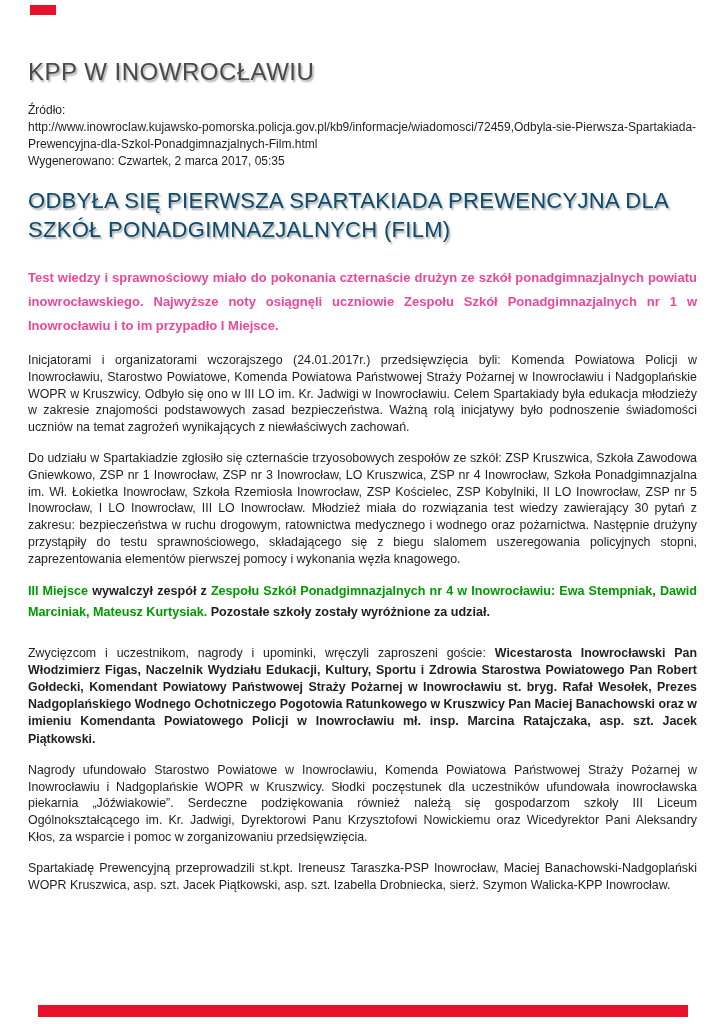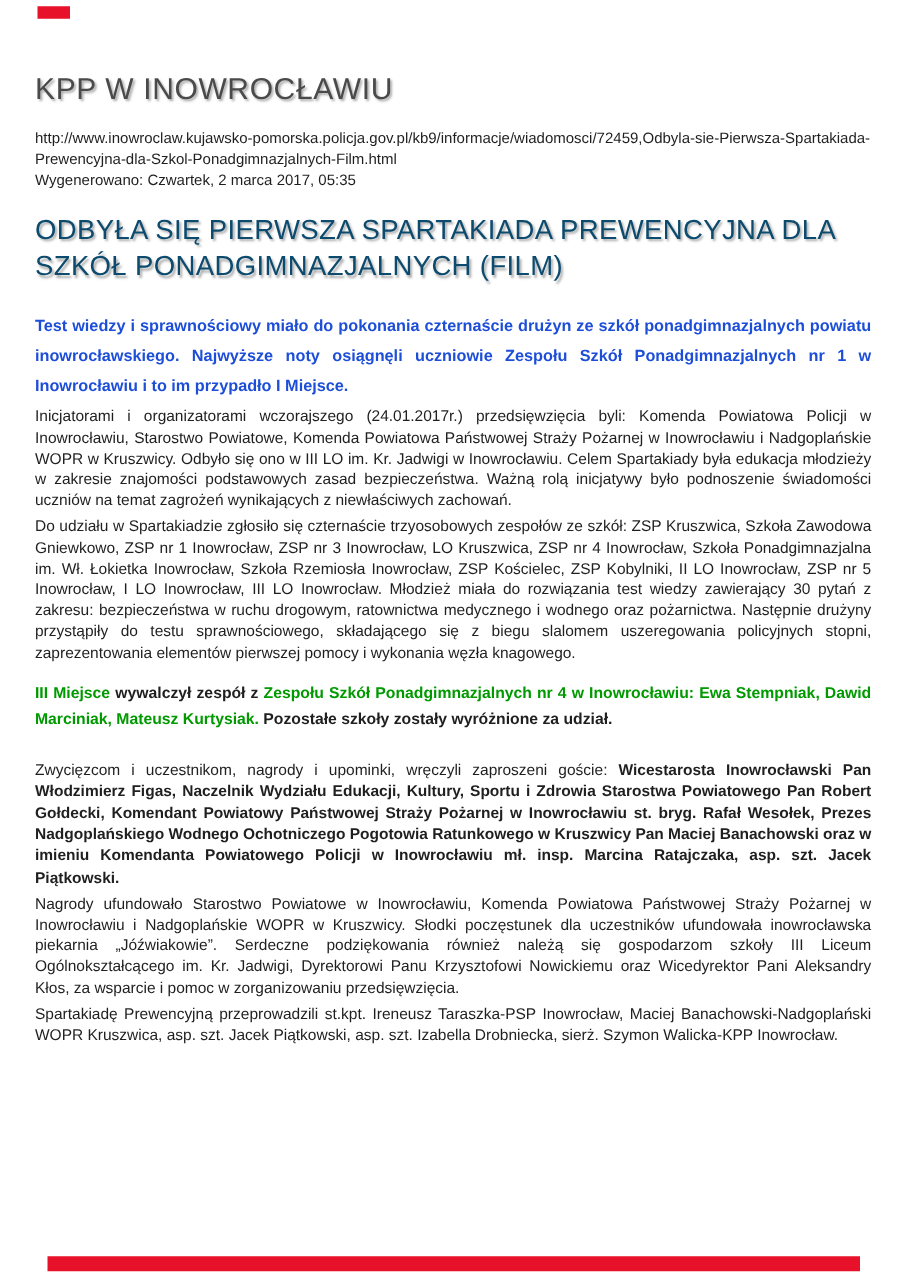--- a/index.html
+++ b/index.html
@@ -49,24 +49,24 @@
     text-shadow: 1.5px 2px 2px rgba(0,0,0,0.35);
   }
 
   p, .para { margin: 0; text-align: justify; }
 
   .lead {
     margin-top: 22px;
     font-size: 13px;
     line-height: 24px;
     font-weight: 700;
-    color: #1d4ed8;
+    color: #ec4899;
   }
   .body-para {
-    margin-top: 4px;
+    margin-top: 14px;
     font-size: 12.4px;
     line-height: 16.8px;
     color: #1f1f1f;
   }
   .results {
     margin-top: 13px;
     font-size: 12.6px;
     line-height: 21.5px;
     font-weight: 700;
   }
@@ -81,20 +81,21 @@
 </head>
 <body>
 
 <span class="img-placeholder top" style="background: rgb(232, 17, 42);"></span>
 
 <div class="content">
 
   <h1 class="site-title" style="color: rgb(74, 74, 74);">KPP W INOWROCŁAWIU</h1>
 
   <div class="source-block">
+    <div>Źródło:</div>
     <div class="source-url">http://www.inowroclaw.kujawsko-pomorska.policja.gov.pl/kb9/informacje/wiadomosci/72459,Odbyla-sie-Pierwsza-Spartakiada-Prewencyjna-dla-Szkol-Ponadgimnazjalnych-Film.html</div>
     <div>Wygenerowano: Czwartek, 2 marca 2017, 05:35</div>
   </div>
 
   <h2 class="article-title" style="color: #0c4a6e;">ODBYŁA SIĘ PIERWSZA SPARTAKIADA PREWENCYJNA DLA SZKÓŁ PONADGIMNAZJALNYCH (FILM)</h2>
 
   <p class="lead">Test wiedzy i sprawnościowy miało do pokonania czternaście drużyn ze szkół ponadgimnazjalnych powiatu inowrocławskiego. Najwyższe noty osiągnęli uczniowie Zespołu Szkół Ponadgimnazjalnych nr 1 w Inowrocławiu i to im przypadło I Miejsce.</p>
 
   <p class="body-para">Inicjatorami i organizatorami wczorajszego (24.01.2017r.) przedsięwzięcia byli: Komenda Powiatowa Policji w Inowrocławiu, Starostwo Powiatowe, Komenda Powiatowa Państwowej Straży Pożarnej w Inowrocławiu i Nadgoplańskie WOPR w Kruszwicy. Odbyło się ono w III LO im. Kr. Jadwigi  w Inowrocławiu. Celem Spartakiady była edukacja młodzieży w zakresie znajomości podstawowych zasad bezpieczeństwa. Ważną rolą inicjatywy było podnoszenie świadomości uczniów na temat zagrożeń wynikających z niewłaściwych zachowań.</p>
 

